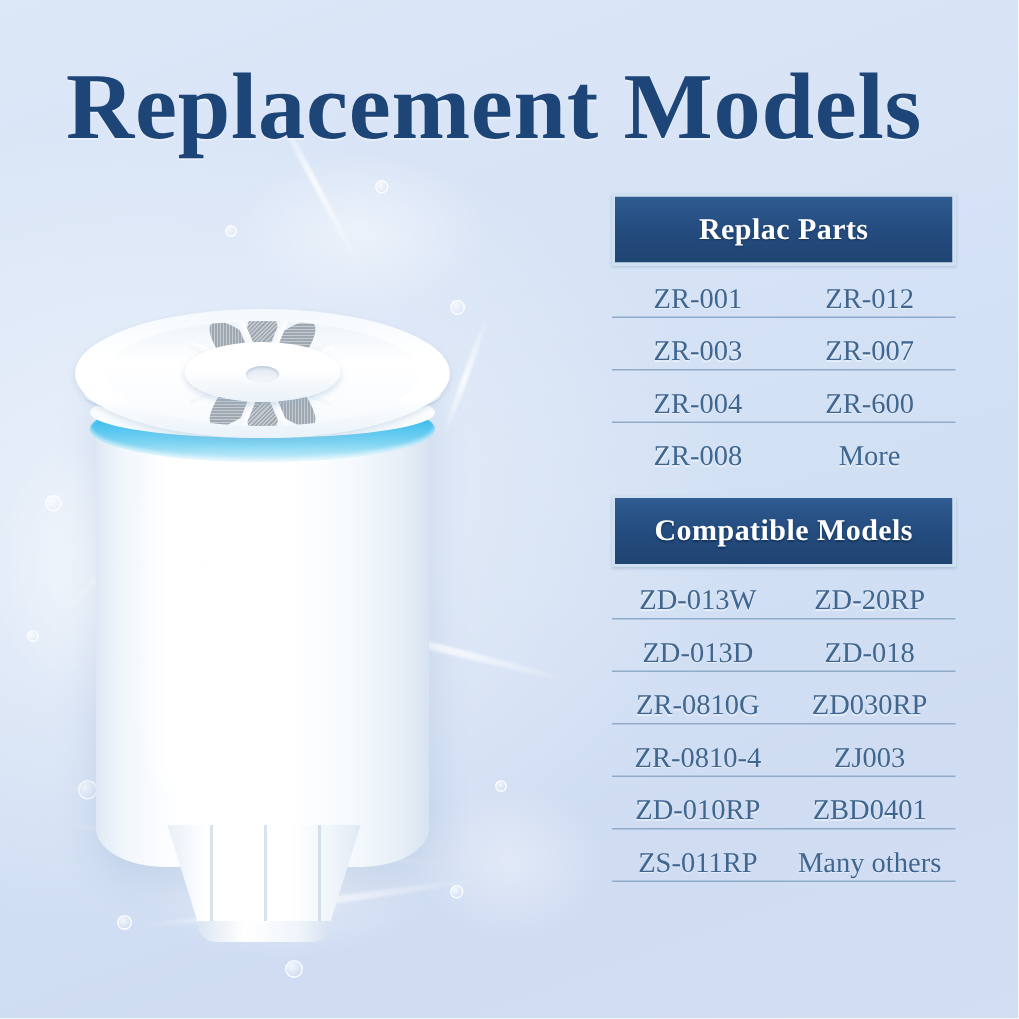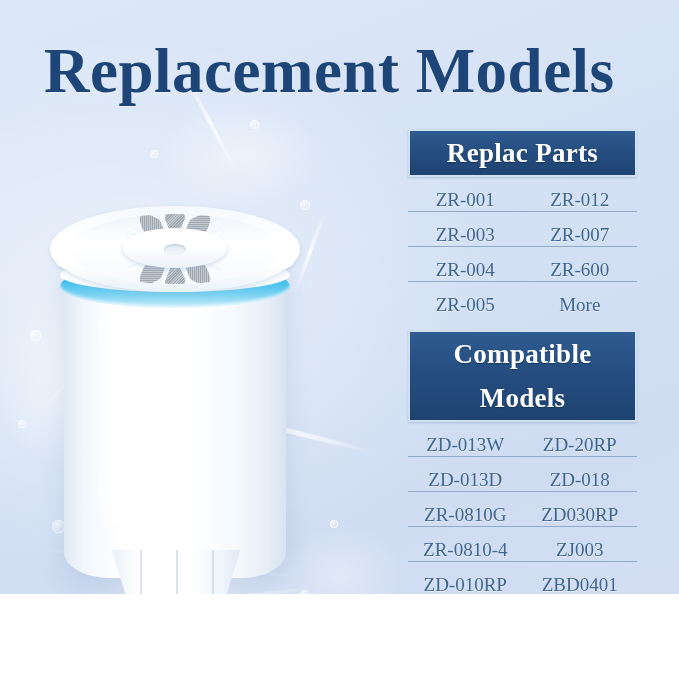--- a/index.html
+++ b/index.html
@@ -3,21 +3,21 @@
 <meta charset="utf-8">
 <style>
   html, body {
     margin: 0;
     padding: 0;
     background: #ffffff;
   }
   #page {
     position: relative;
     width: 679px;
-    height: 594px;
+    height: 679px;
     overflow: hidden;
     font-family: "Liberation Serif", "DejaVu Serif", serif;
     background:
       radial-gradient(ellipse 520px 380px at 18% 52%, rgba(255,255,255,0.55) 0%, rgba(255,255,255,0.22) 42%, rgba(255,255,255,0.0) 72%),
       linear-gradient(160deg, #dce8f8 0%, #d8e4f6 28%, #d2e0f4 55%, #cfdcf2 78%, #d3def3 100%);
   }
 
   
   .splash {
     position: absolute;
@@ -219,21 +219,21 @@
     background: linear-gradient(to bottom, #2f5c91 0%, #254d80 45%, #1f4472 100%);
     border: 2px solid #cfe0f0;
     box-shadow: 0 1px 2px rgba(60,95,140,0.25);
     color: #ffffff;
     text-align: center;
     font-weight: bold;
     letter-spacing: 0.3px;
   }
   .tbl-header .htext {
     display: block;
-    font-size: 27px;
+    font-size: 20px;
     line-height: 44px;
     text-shadow: 0 1px 1px rgba(10,35,65,0.55);
   }
   .tbl-rows { width: 100%; }
   .trow {
     display: flex;
     height: 34px;
     align-items: flex-end;
     border-bottom: 1px solid #8fabc9;
   }
@@ -321,21 +321,21 @@
       </div>
       <div class="trow">
         <span class="tcell">ZR-003</span>
         <span class="tcell">ZR-007</span>
       </div>
       <div class="trow">
         <span class="tcell">ZR-004</span>
         <span class="tcell">ZR-600</span>
       </div>
       <div class="trow" style="border-bottom:none;">
-        <span class="tcell">ZR-005</span>
+        <span class="tcell">ZR-008</span>
         <span class="tcell">More</span>
       </div>
     </div>
   </div>
 
   <div class="table-block" style="left:408px;top:330px;width:229px;">
     <div class="tbl-header">
       <span class="htext">Compatible Models</span>
     </div>
     <div class="tbl-rows">

